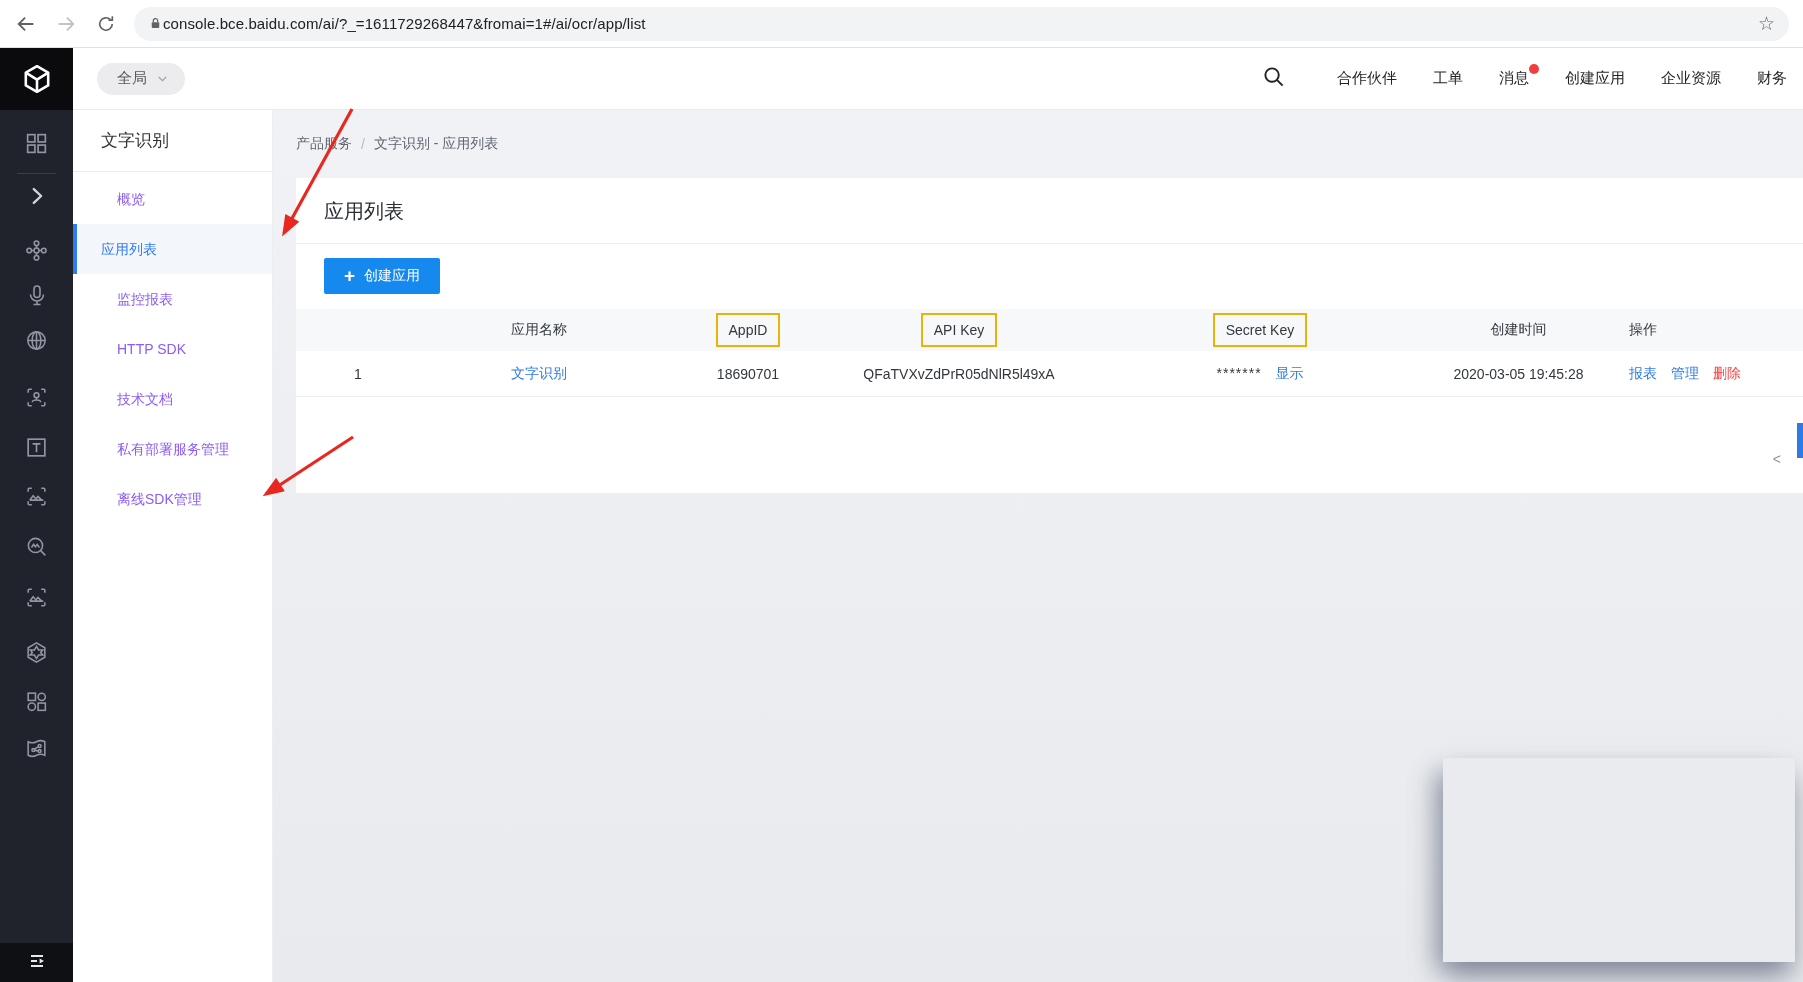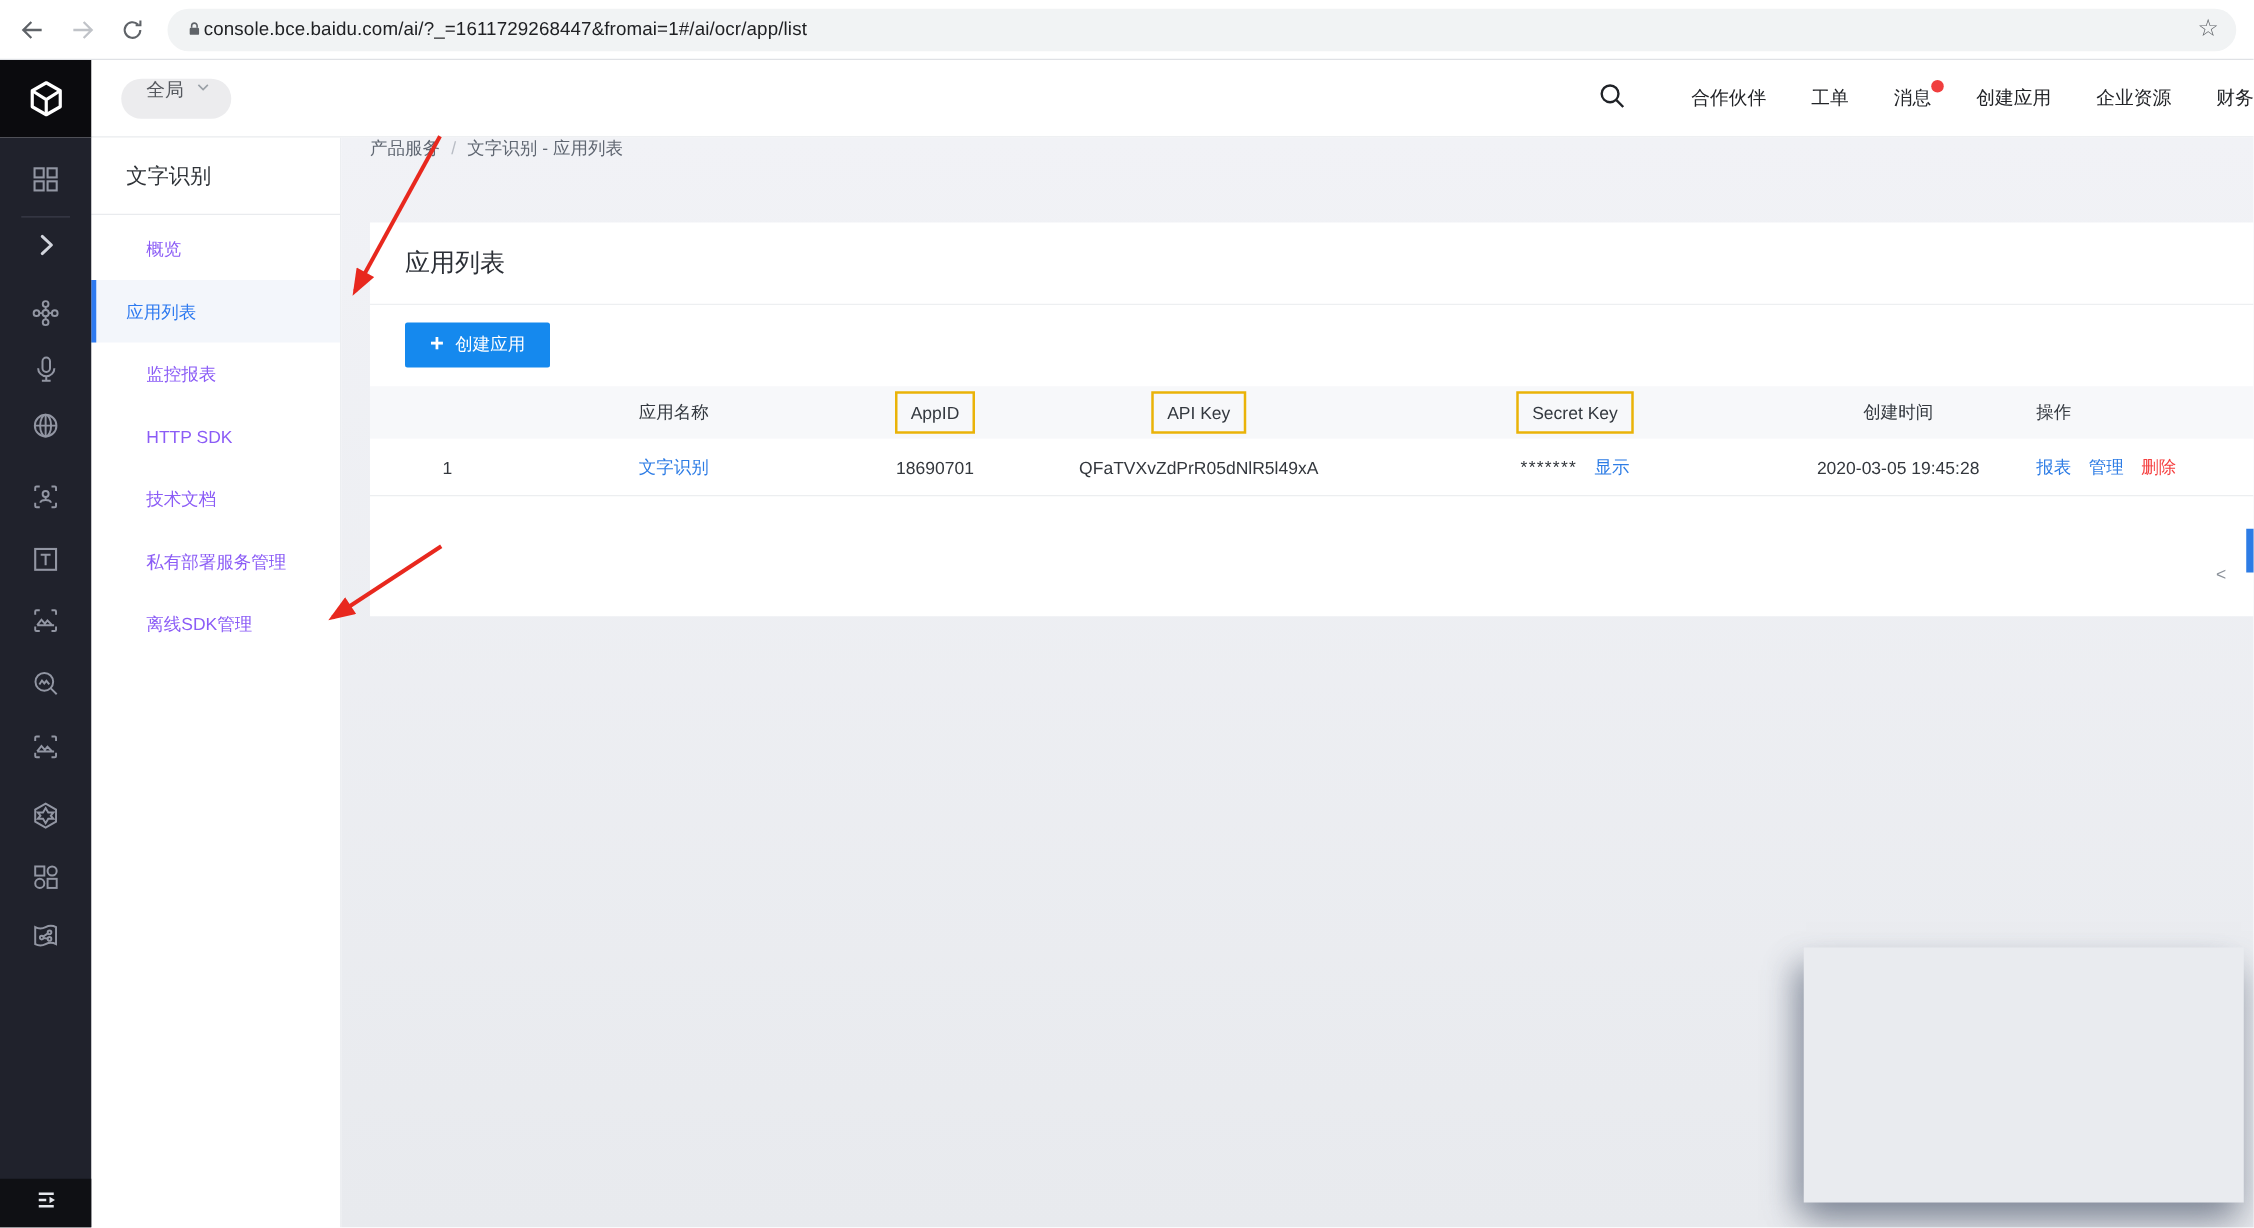--- a/index.html
+++ b/index.html
@@ -9,42 +9,42 @@
   
   .browser-bar { height:48px; background:#fff; border-bottom:1px solid #dfe1e5; display:flex; align-items:center; padding:0 14px 0 14px; gap:16px; }
   .nav-btn { width:24px; height:24px; display:flex; align-items:center; justify-content:center; flex:0 0 auto; }
   .url-pill { flex:1; height:34px; background:#f1f3f4; border-radius:17px; display:flex; align-items:center; padding:0 14px; gap:0; }
   .url-text { font-size:15px; color:#202124; letter-spacing:0.1px; white-space:nowrap; overflow:hidden; flex:1; }
   .star-glyph { font-size:19px; color:#5f6368; line-height:1; }
 
   
   .top-bar { height:62px; background:#fff; border-bottom:1px solid #e9ebee; display:flex; align-items:center; position:relative; }
   .logo-box { width:73px; height:62px; background:#0b0b0e; display:flex; align-items:center; justify-content:center; flex:0 0 auto; }
-  .region-pill { margin-left:24px; height:32px; background:#ececee; border-radius:16px; display:flex; align-items:flex-start; gap:9px; padding:0 16px 0 20px; font-size:15px; color:#55585e; }
-  .top-right { margin-left:auto; display:flex; align-items:center; gap:36px; padding-right:0; white-space:nowrap; }
+  .region-pill { margin-left:24px; height:32px; background:#ececee; border-radius:16px; display:flex; align-items:center; gap:9px; padding:0 16px 0 20px; font-size:15px; color:#55585e; }
+  .top-right { margin-left:auto; display:flex; align-items:center; gap:36px; padding-right:16px; white-space:nowrap; }
   .top-nav-item { font-size:15px; color:#222428; position:relative; }
   .msg-dot { position:absolute; top:-5px; right:-10px; width:10px; height:10px; border-radius:50%; background:#f03e3e; }
   .search-wrap { margin-right:16px; }
 
   
   .app-body { display:flex; height:872px; }
 
   .icon-rail { width:73px; background:#20222c; position:relative; flex:0 0 auto; }
   .rail-icon { position:absolute; left:50%; transform:translateX(-50%); width:26px; height:26px; display:flex; align-items:center; justify-content:center; }
   .rail-divider { position:absolute; left:17px; top:63px; width:39px; height:1px; background:#3a3d49; }
   .rail-bottom { position:absolute; left:0; bottom:0; width:73px; height:39px; background:#0f1014; display:flex; align-items:center; justify-content:center; }
 
   .sidebar { width:200px; background:#fff; border-right:1px solid #eceef1; flex:0 0 auto; }
   .sidebar-title { height:62px; line-height:62px; padding-left:28px; font-size:17px; color:#2f3338; border-bottom:1px solid #e9ebee; }
   .menu { padding-top:2px; }
   .menu-item { height:50px; line-height:50px; padding-left:44px; font-size:14px; color:#8b5cf6; cursor:pointer; }
   .menu-item.active { color:#2e7af0; background:#f3f6fb; border-left:4px solid #2e7af0; padding-left:24px; }
 
   .main { flex:1; background:linear-gradient(180deg,#f1f2f6 0%, #e8eaee 100%); position:relative; overflow:hidden; }
-  .breadcrumb { height:68px; display:flex; align-items:flex-start; padding-left:23px; font-size:14px; color:#5f6671; gap:9px; }
+  .breadcrumb { height:68px; display:flex; align-items:center; padding-left:23px; font-size:14px; color:#5f6671; gap:9px; }
   .crumb-sep { color:#b8bcc4; }
 
   .card { margin-left:23px; background:#fff; height:315px; position:relative; }
   .card-head { height:66px; border-bottom:1px solid #edeff1; }
   .page-title { line-height:66px; padding-left:28px; font-size:20px; color:#2b2f36; }
   .toolbar { padding:14px 0 0 28px; }
   .btn-create { display:inline-flex; align-items:center; gap:9px; height:36px; padding:0 20px; background:#1589ee; color:#fff; font-size:14px; border:none; border-radius:2px; cursor:pointer; }
   .btn-plus { font-size:19px; font-weight:bold; line-height:1; margin-top:-2px; }
 
   .tbl { margin-top:15px; font-size:14px;text-align:center; }

